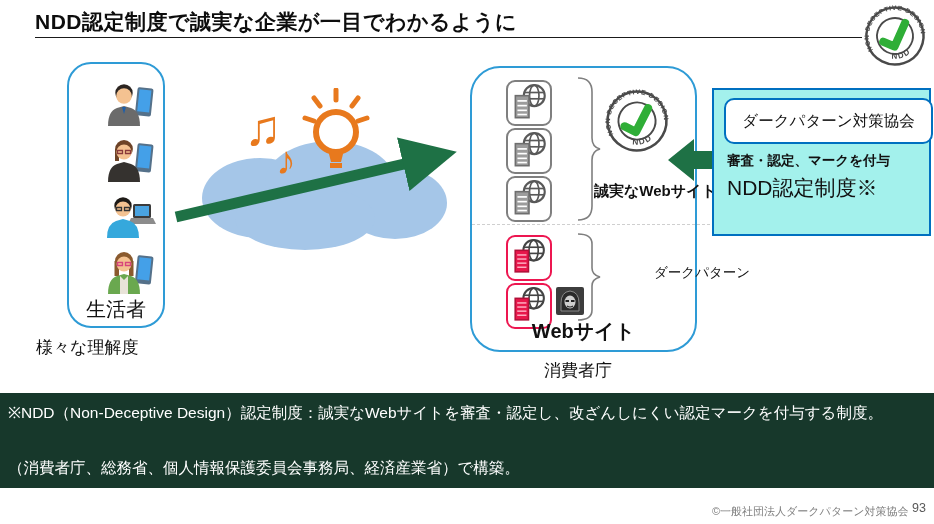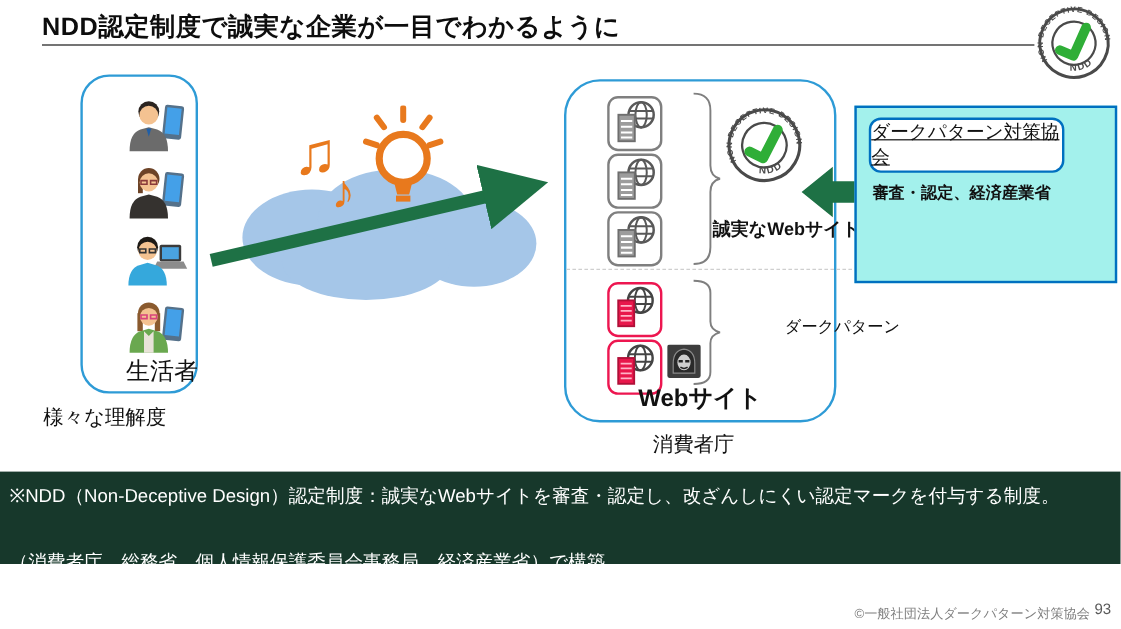--- a/index.html
+++ b/index.html
@@ -14,21 +14,21 @@
   
   .stamp { position:absolute; }
   .stamp svg { display:block; }
   .stamp-top { left:864px; top:5px; width:62px; height:62px; transform:rotate(-18deg); }
   .stamp-box { left:605px; top:89px; width:64px; height:64px; transform:rotate(-15deg); }
 
   
   .left-box { position:absolute; left:67px; top:62px; width:98px; height:266px; border:2px solid #2E9BD6; border-radius:24px; background:#fff; }
   .person { position:absolute; width:52px; height:46px; }
   .p1 { left:105px; top:82px; } .p2 { left:105px; top:138px; } .p3 { left:105px; top:194px; } .p4 { left:105px; top:250px; }
-  .left-label { position:absolute; left:67px; top:296px; width:98px; text-align:right; font-size:20px; color:#111; }
+  .left-label { position:absolute; left:67px; top:296px; width:98px; text-align:center; font-size:20px; color:#111; }
   .left-caption { position:absolute; left:36px; top:336px; font-size:17px; color:#111; }
 
   
   .cloud { position:absolute; left:190px; top:128px; width:265px; height:125px; }
   .note { position:absolute; color:#E8791D; font-weight:bold; line-height:1; }
   .note-double { left:244px; top:103px; font-size:50px; }
   .note-single { left:276px; top:140px; font-size:40px; }
   .bulb { position:absolute; left:300px; top:88px; width:72px; height:86px; }
   .diag-arrow { position:absolute; left:168px; top:135px; width:300px; height:100px; }
   .mid-text { position:absolute; left:186px; top:260px; font-size:19.5px; color:#1b2a4a; line-height:34px; white-space:nowrap; }
@@ -46,26 +46,26 @@
   .brace-bottom { left:572px; top:232px; width:32px; height:90px; }
   .honest-label { position:absolute; left:594px; top:182px; font-size:15px; font-weight:600; color:#111; }
   .divider { position:absolute; left:472px; top:224px; width:238px; border-top:1.5px dashed #cfcfcf; }
   .dark-label { position:absolute; left:610px; top:264px; font-size:13.5px; color:#111;margin-left:44px; }
   .web-label { position:absolute; left:470px; top:318px; width:227px; text-align:center; font-size:20px; font-weight:600; color:#111; }
   .right-caption { position:absolute; left:544px; top:359px; font-size:17px; color:#111; }
 
   
   .block-arrow { position:absolute; left:666px; top:136px; width:52px; height:48px; }
   .cyan-box { position:absolute; left:712px; top:88px; width:219px; height:148px; background:#A3F1EC; border:2px solid #0070C0; }
-  .org-box { position:absolute; left:10px; top:8px; width:163px; height:46px; background:#fff; border:2px solid #0070C0; border-radius:10px; display:flex; align-items:center; justify-content:center; font-size:15.5px; color:#111;text-decoration:underline; }
+  .org-box { position:absolute; left:10px; top:8px; width:209px; height:46px; background:#fff; border:2px solid #0070C0; border-radius:10px; display:flex; align-items:center; justify-content:center; font-size:15.5px; color:#111; }
   .assoc-action { position:absolute; left:13px; top:62px; font-size:13.5px; font-weight:bold; color:#111; }
   .assoc-system { position:absolute; left:13px; top:84px; font-size:21px; color:#111; }
 
   
-  .banner { position:absolute; left:0; top:393px; width:934px; height:77px; background:#17382B; color:#fff; }
+  .banner { position:absolute; left:0; top:393px; width:934px; height:95px; background:#17382B; color:#fff; }
   .banner div { position:absolute; left:8px; white-space:nowrap; font-size:15.5px; font-weight:500; }
   .bl1 { top:8px; } .bl2 { top:37px; } .bl3 { top:65px; }
 
   
   .copyright { position:absolute; left:712px; top:504px; font-size:11px; color:#7f7f7f;text-align:center; }
   .page-num { position:absolute; left:912px; top:501px; font-size:12.5px; color:#595959; }
 </style>
 </head>
 <body>
 
@@ -311,21 +311,22 @@
   <div class="block-arrow">
     <svg viewBox="0 0 52 48" width="52" height="48">
       <polygon points="2,24 28,3 28,15 52,15 52,33 28,33 28,45" fill="#1E7145"></polygon>
     </svg>
   </div>
 
   <div class="cyan-box">
     <div class="org-box">
       <span>ダークパターン対策協会</span>
     </div>
-    <div class="assoc-action">審査・認定、経済産業省</div>
+    <div class="assoc-action">審査・認定、マークを付与</div>
+    <div class="assoc-system">NDD認定制度※</div>
   </div>
 
   <div class="banner">
     <div class="bl1">※NDD（Non-Deceptive Design）認定制度：誠実なWebサイトを審査・認定し、改ざんしにくい認定マークを付与する制度。</div>
     <div class="bl3">（消費者庁、総務省、個人情報保護委員会事務局、経済産業省）で構築。</div>
   </div>
 
   <div class="copyright">©一般社団法人ダークパターン対策協会</div>
   <div class="page-num">93</div>
 

